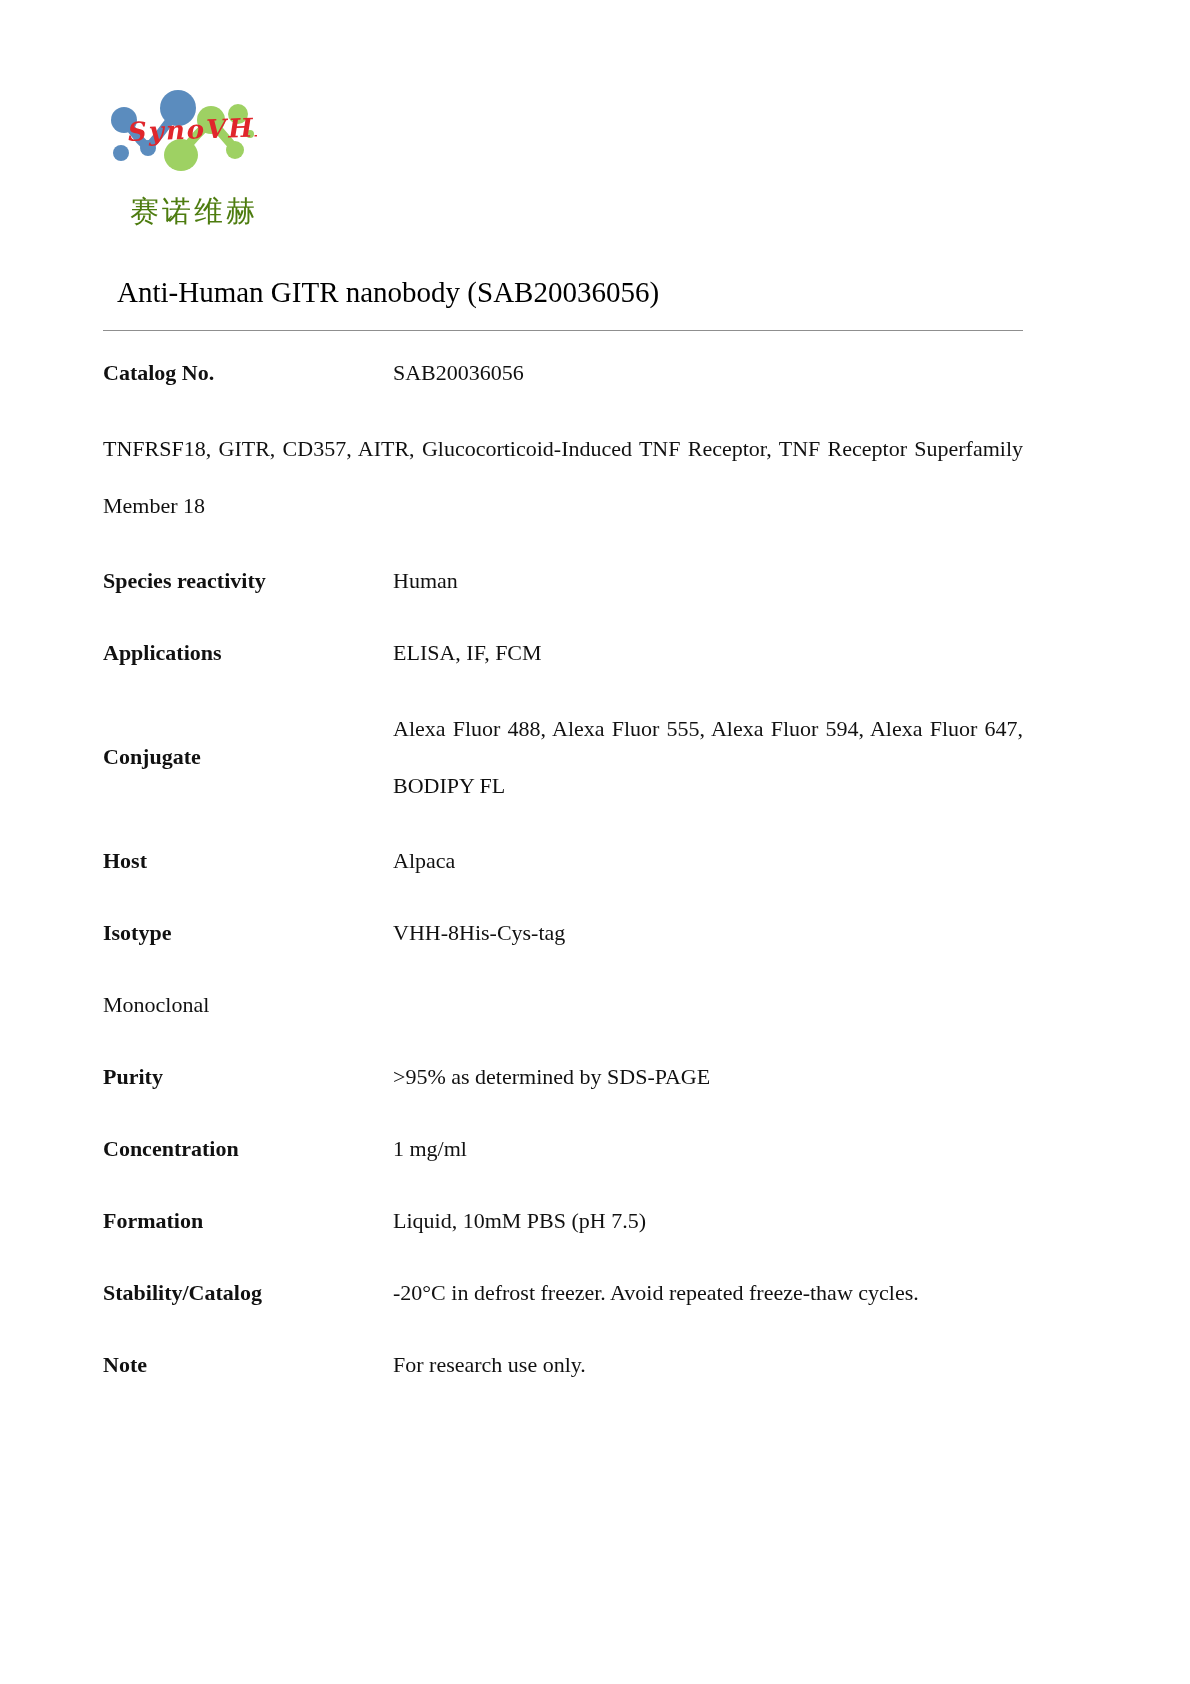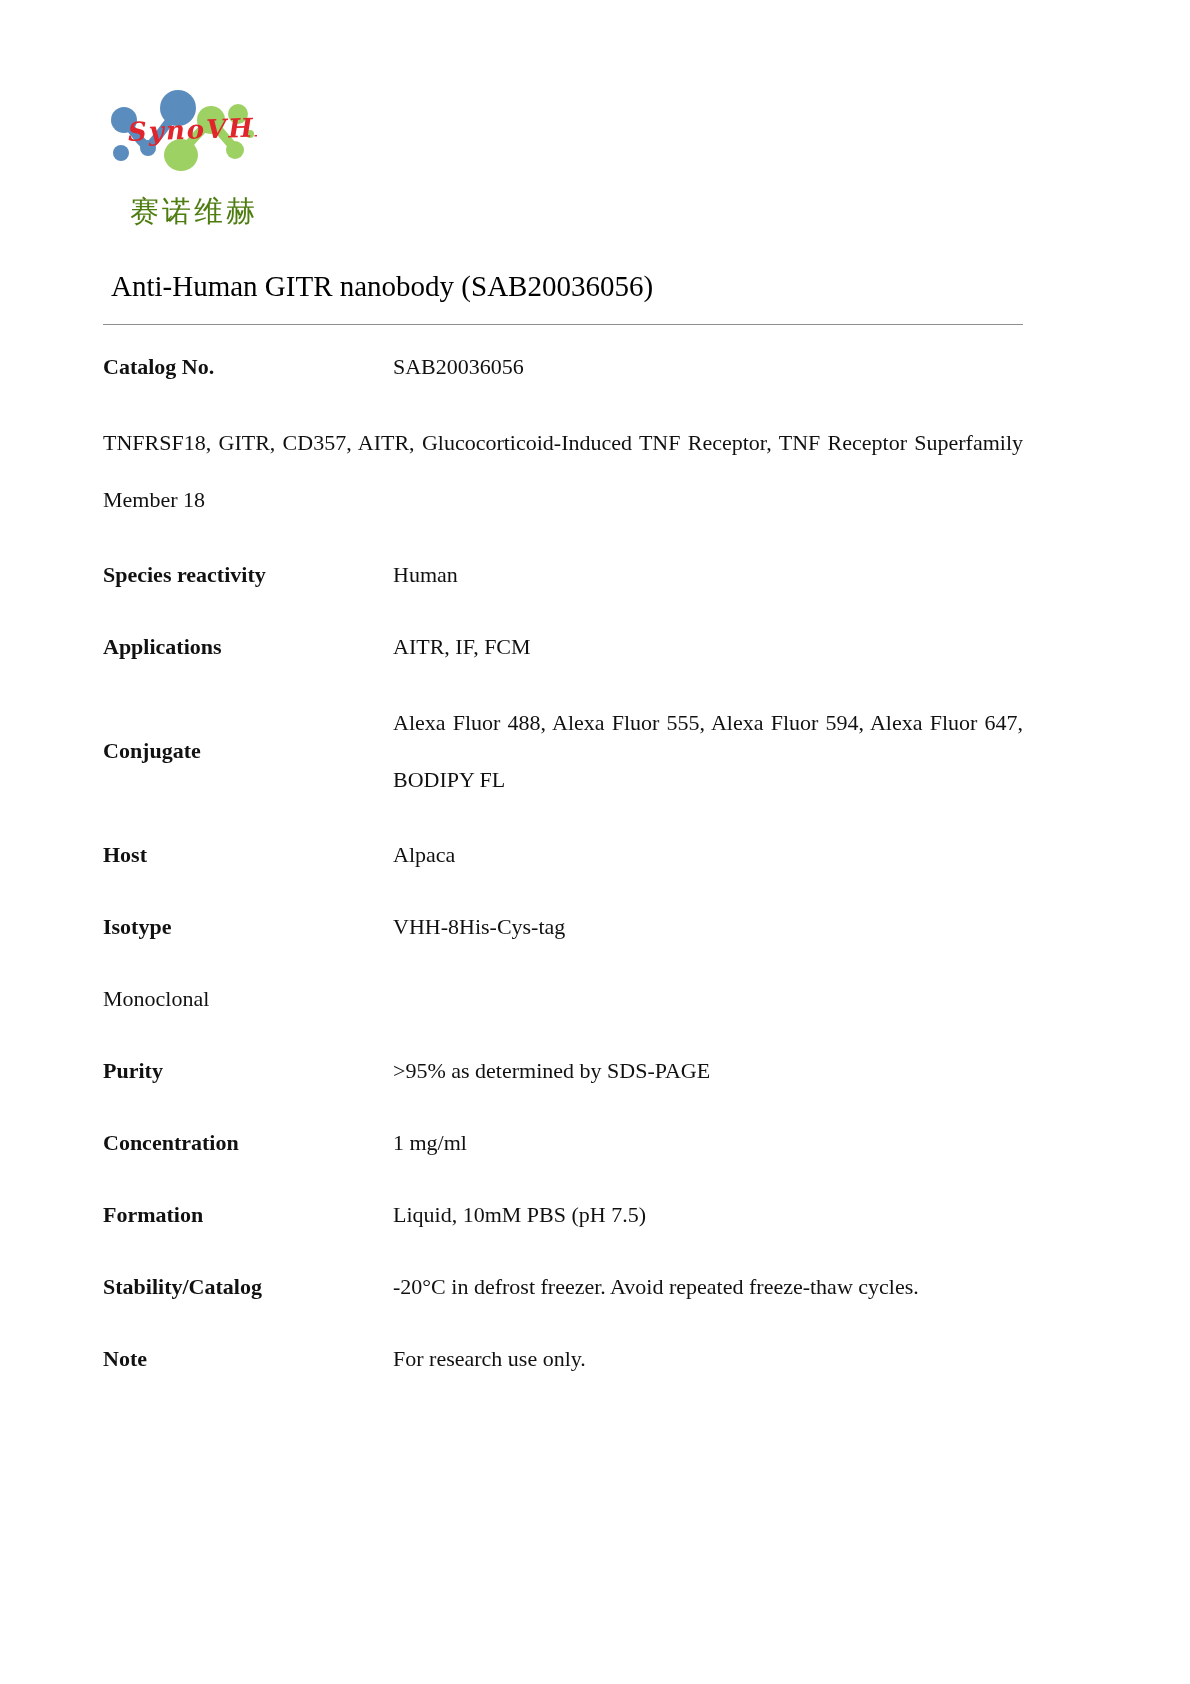--- a/index.html
+++ b/index.html
@@ -44,21 +44,21 @@
     color:#4d7c0f;
     white-space:nowrap;
   }
   
   .content{
     position:absolute;left:103px;top:258px;width:920px;
   }
   .page-title{
     font-size:29px;
     font-weight:normal;
-    margin:8px;
+    margin:14px;
     line-height:40px;
     color:#000000;
   }
   .title-rule{
     border:none;
     border-top:1.5px solid var(--rule_gray);
     margin:18px 0 6px 0;
   }
   
   .spec-table{width:100%;}
@@ -127,21 +127,21 @@
       <div class="value">TNFRSF18, GITR, CD357, AITR, Glucocorticoid-Induced TNF Receptor, TNF Receptor Superfamily Member 18</div>
     </div>
 
     <div class="row">
       <div class="label">Species reactivity</div>
       <div class="value">Human</div>
     </div>
 
     <div class="row">
       <div class="label">Applications</div>
-      <div class="value">AITR, IF, FCM</div>
+      <div class="value">ELISA, IF, FCM</div>
     </div>
 
     <div class="row tall">
       <div class="label">Conjugate</div>
       <div class="value">Alexa Fluor 488, Alexa Fluor 555, Alexa Fluor 594, Alexa Fluor 647, BODIPY FL</div>
     </div>
 
     <div class="row">
       <div class="label">Host</div>
       <div class="value">Alpaca</div>

